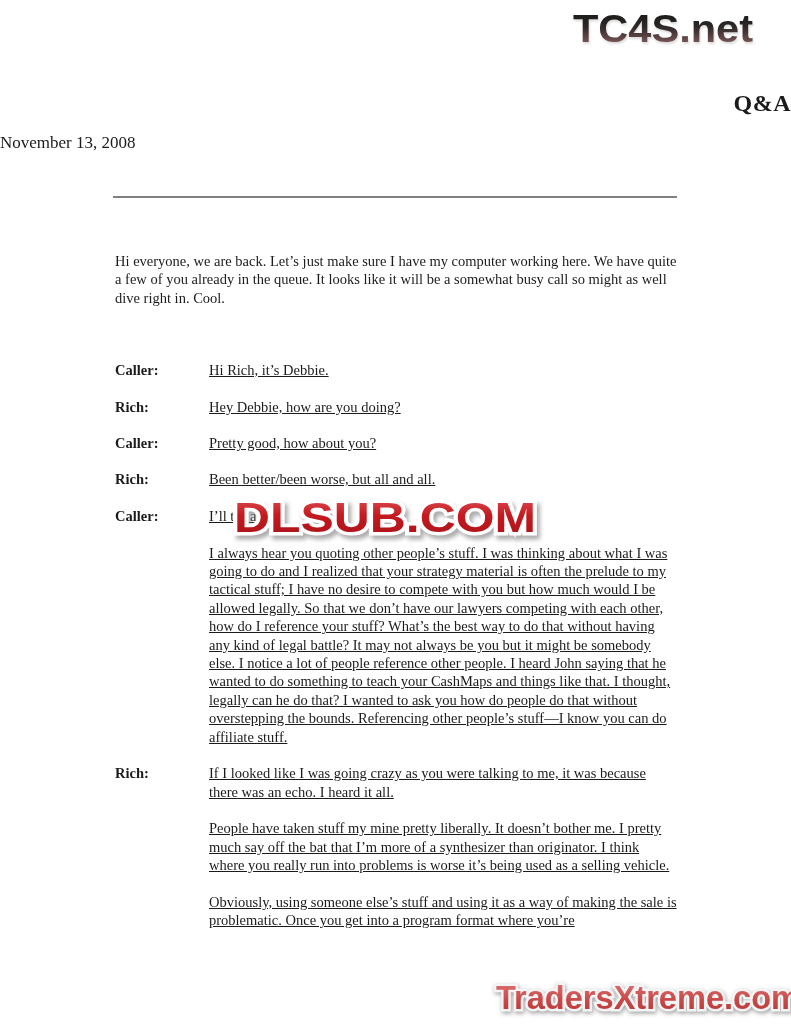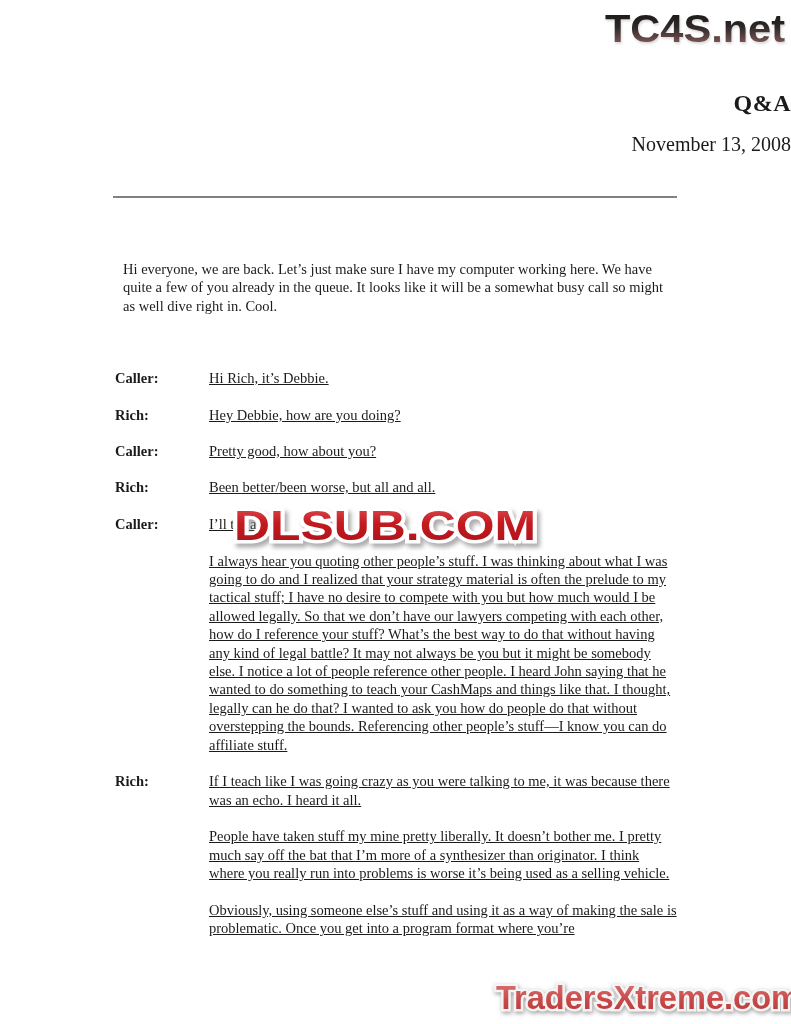--- a/index.html
+++ b/index.html
@@ -6,43 +6,43 @@
   .page {
     position:relative;
     width:791px; height:1024px;
     background:#ffffff;
     font-family:"Liberation Serif", serif;
     color:#1b1b1b;
     overflow:hidden;
   }
 
   
-  .header-logo { position:absolute; top:6px; left:600px; width:190px; height:44px;text-align:center; }
+  .header-logo { position:absolute; top:6px; left:568px; width:190px; height:44px;text-align:center; }
   .header-logo svg { filter: drop-shadow(1px 2px 1px rgba(150,150,150,.35)); }
 
   
   .doc-title {
     position:absolute; top:90px; left:0; width:791px;
     text-align:right; font-weight:bold; font-size:24px; letter-spacing:.5px;
   }
   .doc-date {
     position:absolute; top:133px; left:0; width:791px;
-    text-align:right; font-size:20px;
+    text-align:left; font-size:17px;
   }
   .rule {
     position:absolute; top:196px; left:113px; width:564px;
     border-top:2px solid #818181; height:0;
   }
 
   
   .body {
     position:absolute; top:252px; left:115px; width:562px;
     font-size:14.5px; line-height:18.4px;
   }
-  .intro { margin:8px; }
+  .intro { margin:0; }
 
   .dialogue { margin-top:54px; }
   .entry { display:flex; margin-bottom:18px; position:relative; }
   .speaker { width:94px; flex:none; font-weight:bold; }
   .utterance { flex:1;text-decoration:underline; }
   .utterance p { margin:0 0 18.4px 0; }
   .utterance p:last-child { margin-bottom:0; }
 
   
   .watermark {
@@ -130,21 +130,21 @@
               </linearGradient>
             </defs>
             <text x="14" y="41" font-size="42" fill="url(#wmGrad)" stroke="#ffffff" stroke-width="7" paint-order="stroke" textLength="302" lengthAdjust="spacingAndGlyphs">DLSUB.COM</text>
           </svg>
         </div>
       </div>
 
       <div class="entry">
         <div class="speaker">Rich:</div>
         <div class="utterance">
-          <p>If I teach like I was going crazy as you were talking to me, it was because there was an echo. I heard it all.</p>
+          <p>If I looked like I was going crazy as you were talking to me, it was because there was an echo. I heard it all.</p>
           <p>People have taken stuff my mine pretty liberally. It doesn’t bother me. I pretty much say off the bat that I’m more of a synthesizer than originator. I think where you really run into problems is worse it’s being used as a selling vehicle.</p>
           <p>Obviously, using someone else’s stuff and using it as a way of making the sale is problematic. Once you get into a program format where you’re</p>
         </div>
       </div>
 
     </div>
   </div>
 
   <div class="footer-logo">
     <svg width="322" height="44" viewBox="0 0 322 44">

